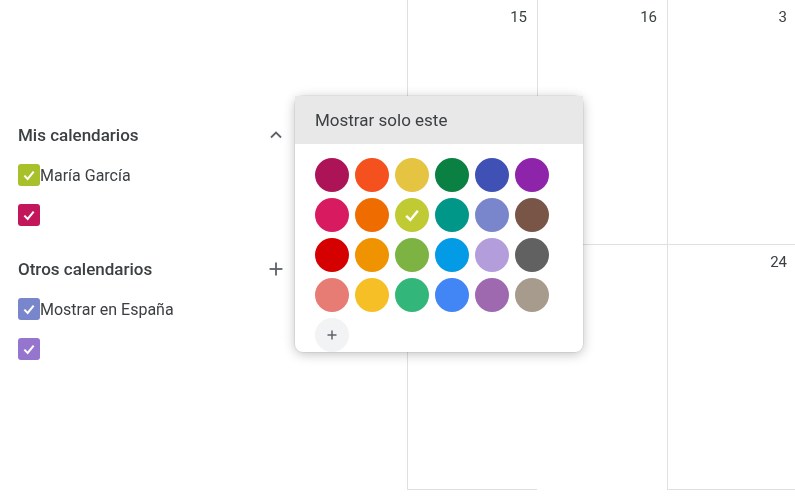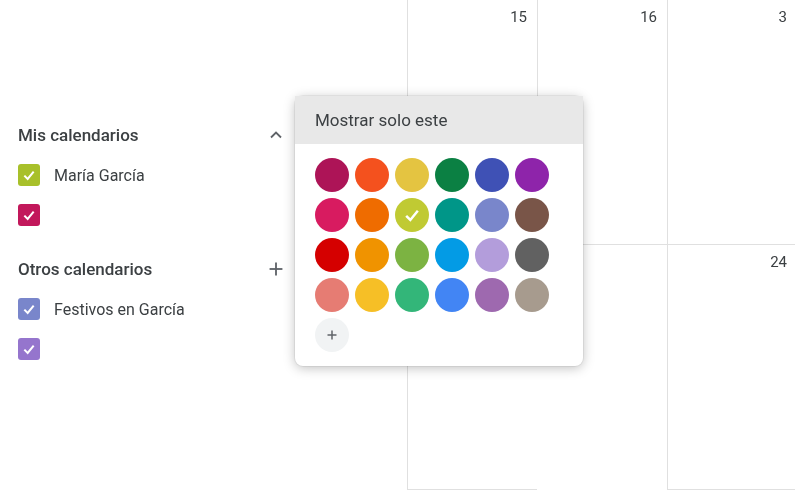--- a/index.html
+++ b/index.html
@@ -46,21 +46,20 @@
     align-items: center;
     justify-content: center;
     color: #5f6368;
   }
   .cal-item {
     display: flex;
     align-items: center;
     height: 40px;
     font-size: 16px;
     color: #3c4043;
-    gap: 14px;
   }
   .checkbox {
     width: 22px;
     height: 22px;
     border-radius: 3px;
     display: flex;
     align-items: center;
     justify-content: center;
     color: #fff;
   }
@@ -84,21 +83,20 @@
   }
   .popup {
     position: absolute;
     left: 295px;
     top: 96px;
     width: 288px;
     background: #fff;
     border-radius: 8px;
     box-shadow: 0 2px 12px rgba(0,0,0,0.25), 0 0 0 1px rgba(0,0,0,0.05);
     overflow: visible;
-    padding-bottom: 14px;
   }
   .popup-item {
     height: 48px;
     display: flex;
     align-items: center;
     padding: 0 20px;
     font-size: 17px;
     color: #3c4043;
     cursor: pointer;
   }
@@ -186,21 +184,21 @@
         </svg>
     </span>
   </div>
 
   <div class="cal-item">
     <span class="checkbox" style="background:#7986cb">
       <svg viewBox="0 0 24 24" fill="none" stroke="currentColor" stroke-width="3">
           <polyline points="5 13 10 18 19 7"></polyline>
         </svg>
     </span>
-    <span>Festivos en García</span>
+    <span>Mostrar en España</span>
   </div>
   <div class="cal-item">
     <span class="checkbox" style="background:#9575cd">
       <svg viewBox="0 0 24 24" fill="none" stroke="currentColor" stroke-width="3">
           <polyline points="5 13 10 18 19 7"></polyline>
         </svg>
     </span>
   </div>
 </div>
 

